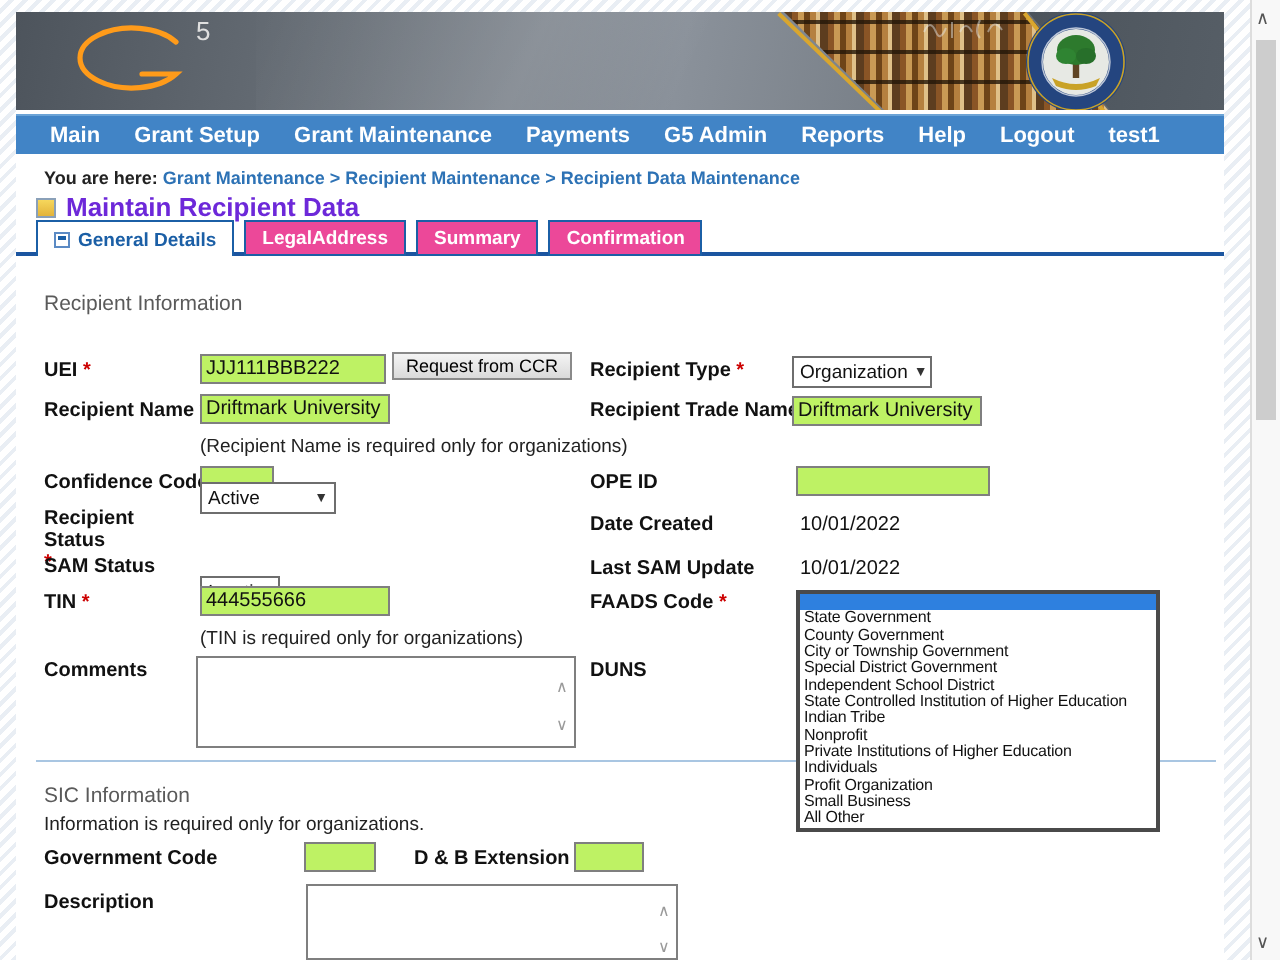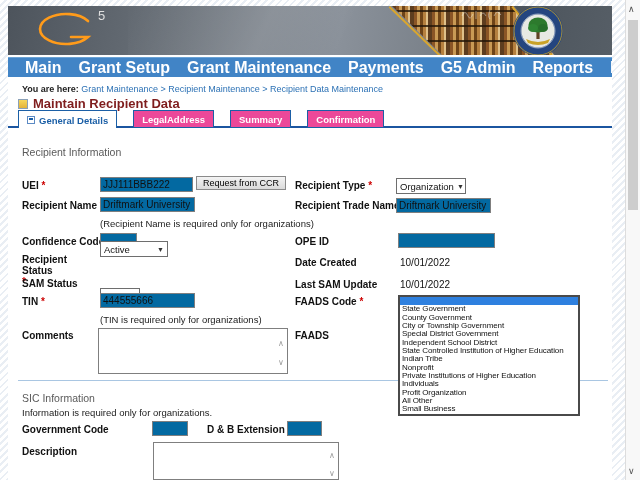--- a/index.html
+++ b/index.html
@@ -30,45 +30,45 @@
   #chalk-wedge{position:absolute;left:370px;top:0;width:234px;height:49px;
     clip-path:polygon(136px 0,234px 0,234px 49px,177px 49px);
     background:linear-gradient(100deg,#3f474f,#565e66)}
   #chalk-scribble{position:absolute;left:452px;top:1px;opacity:.45}
   #seal{position:absolute;left:504px;top:-1px}
 
   
   #navbar{position:absolute;left:0;top:51px;width:604px;height:20px;background:#4184c6;
     border-top:1px solid #6ba3d6;box-sizing:border-box;
     display:flex;align-items:center;gap:17px;padding-left:17px}
-  .nav-item{color:#fff;font-weight:bold;font-size:16px;white-space:nowrap;cursor:pointer}
+  .nav-item{color:#fff;font-weight:bold;font-size:11px;white-space:nowrap;cursor:pointer}
 
   
   #breadcrumb{position:absolute;left:14px;top:78px;font-size:9px;white-space:nowrap}
   #breadcrumb .pre{color:#222;font-weight:bold}
-  #breadcrumb .path{color:#2d72b5;font-weight:normal}
+  #breadcrumb .path{color:#2d72b5;font-weight:bold}
   #page-title-row{position:absolute;left:10px;top:90px;display:flex;align-items:center;gap:5px}
   #title-icon{width:10px;height:10px;background:linear-gradient(#f6d75c,#e3b33a);border:1px solid #8aa0b8;box-sizing:border-box}
-  #page-title{font-size:13px;font-weight:bold;color:#7f1d1d;white-space:nowrap}
-  #tabs{position:absolute;left:10px;top:104px;display:flex;gap:16px;z-index:2}
+  #page-title{font-size:13px;font-weight:bold;color:#6d28d9;white-space:nowrap}
+  #tabs{position:absolute;left:10px;top:104px;display:flex;gap:5px;z-index:2}
   .tab{font-size:9.5px;font-weight:bold;padding:3px 8px 2px 8px;cursor:pointer;white-space:nowrap}
   .tab.inactive{background:#ec4899;color:#fff;border:1px solid #1b5fa6}
   .tab.active{background:#fff;color:#1b5fa6;border:1px solid #1b5fa6;border-bottom:none;
     display:flex;align-items:center;gap:4px;height:18px;box-sizing:border-box}
   #tab-active-icon{width:8px;height:8px;border:1px solid #5b8ac4;background:#fff;box-sizing:border-box;position:relative}
   #tab-active-icon:after{content:"";position:absolute;left:1px;top:1px;width:4px;height:2px;background:#1b5fa6}
   #tab-underline{position:absolute;left:0;top:120px;width:604px;height:2px;background:#1b55a0;z-index:1}
 
   
   .sect{position:absolute;font-size:10.5px;color:#5a5a5a;white-space:nowrap}
   .flabel{position:absolute;font-size:10px;font-weight:bold;color:#111;white-space:nowrap}
   .fvalue{position:absolute;font-size:10px;color:#111;white-space:nowrap}
   .fnote{position:absolute;font-size:9.5px;color:#222;white-space:nowrap}
   .req{color:#cc0000;font-weight:bold}
-  .tinput{position:absolute;height:15px;border:1px solid #7f7f7f;background:#0369a1;font-size:10px;
+  .tinput{position:absolute;height:15px;border:1px solid #7f7f7f;background:#bef264;font-size:10px;
     padding:0 2px;box-sizing:border-box;font-family:"Liberation Sans",sans-serif;color:#111}
   .tarea{position:absolute;border:1px solid #7f7f7f;background:#fff;resize:none;
     font-family:"Liberation Sans",sans-serif;font-size:10px;box-sizing:border-box;overflow:hidden}
   .fselect{position:absolute;height:16px;border:1px solid #6e6e6e;background:#fff;font-size:9.5px;color:#111;
     display:flex;align-items:center;justify-content:space-between;padding:0 3px;box-sizing:border-box;cursor:default}
   .fselect .chev{font-size:7px;color:#333;margin-left:3px}
   .ta-chev{position:absolute;font-size:8px;color:#9a9a9a;line-height:8px}
 
   #instructions{position:absolute;left:14px;top:157px;font-size:9.5px;color:#111;white-space:nowrap}
 
@@ -232,38 +232,38 @@
 
   <div class="flabel" id="tin-label"><span>TIN</span> <span class="req">*</span></div>
   <input class="tinput" id="tin-input" value="444555666" style="">
   <div class="flabel" id="faads-label"><span>FAADS Code</span> <span class="req">*</span></div>
   <div class="fnote" id="tin-note">(TIN is required only for organizations)</div>
 
   <div class="flabel" id="comments-label">Comments</div>
   <textarea class="tarea" id="comments-ta" style=""></textarea>
   <span class="ta-chev" style="left:270px;top:334px">∧</span>
   <span class="ta-chev" style="left:270px;top:353px">∨</span>
-  <div class="flabel" id="duns-label">FAADS</div>
+  <div class="flabel" id="duns-label">DUNS</div>
 
   <div id="faads-list">
 
   <div class="faads-option"></div>
       <div class="faads-option">State Government</div>
       <div class="faads-option">County Government</div>
       <div class="faads-option">City or Township Government</div>
       <div class="faads-option">Special District Government</div>
       <div class="faads-option">Independent School District</div>
       <div class="faads-option">State Controlled Institution of Higher Education</div>
       <div class="faads-option">Indian Tribe</div>
       <div class="faads-option">Nonprofit</div>
       <div class="faads-option">Private Institutions of Higher Education</div>
       <div class="faads-option">Individuals</div>
       <div class="faads-option">Profit Organization</div>
+      <div class="faads-option">Small Business</div>
       <div class="faads-option">All Other</div>
-      <div class="faads-option">Small Business</div>
     </div>
 
   <div id="divider-sic"></div>
 
   <div class="sect" id="sect-sic">SIC Information</div>
   <div class="fnote" id="sic-note">Information is required only for organizations.</div>
 
   <div class="flabel" id="gov-label">Government Code</div>
   <input class="tinput" id="gov-input" value="" style="">
   <div class="flabel" id="dbext-label">D &amp; B Extension</div>

